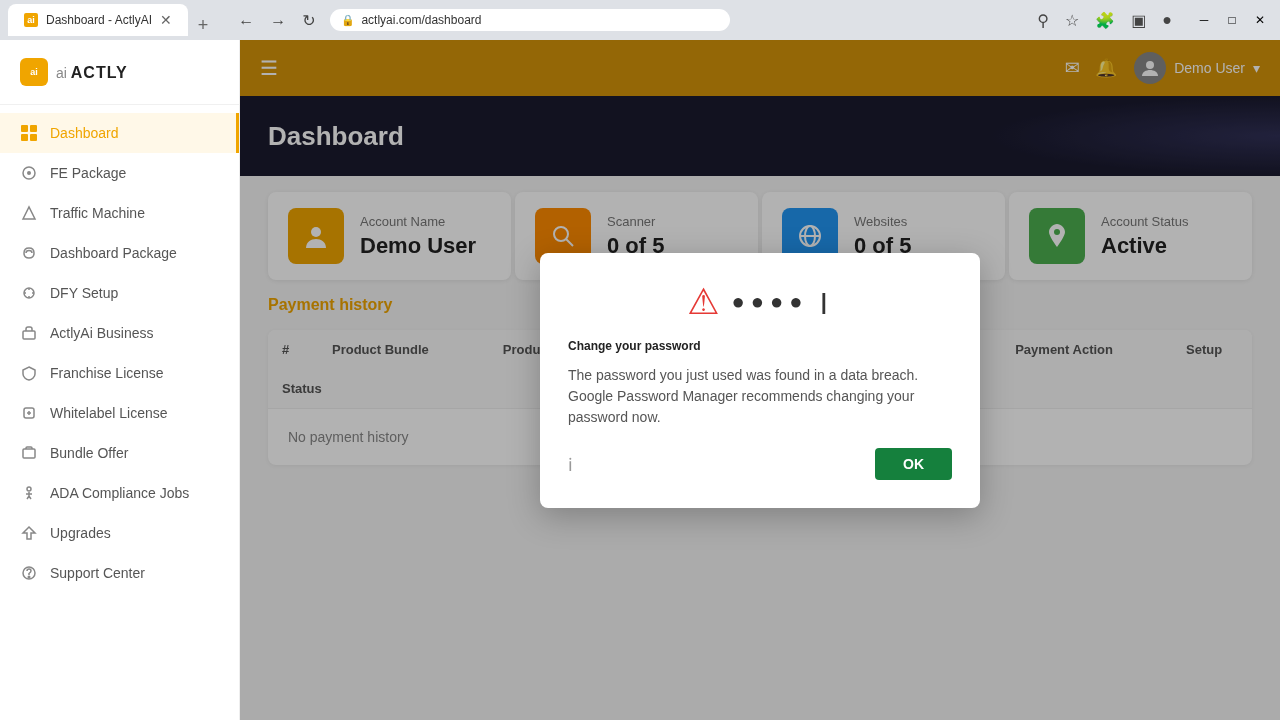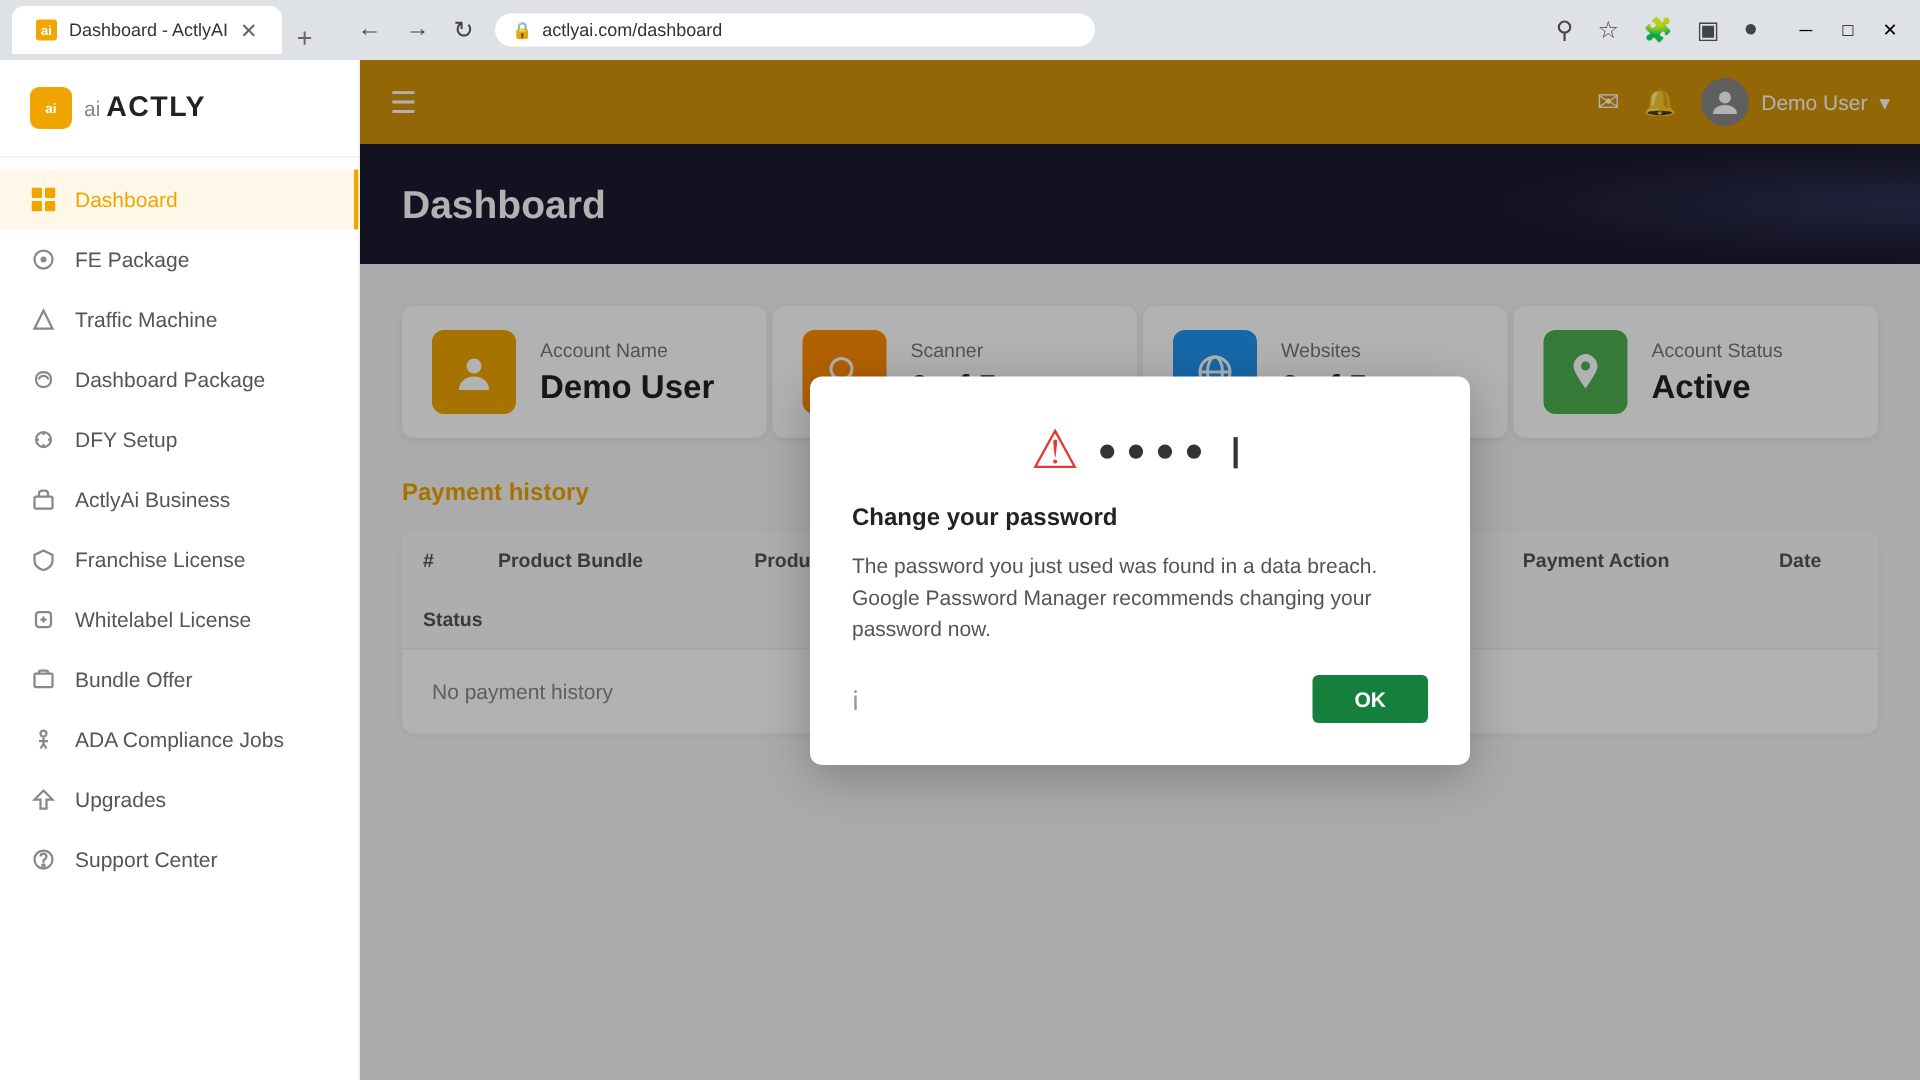--- a/index.html
+++ b/index.html
@@ -46,21 +46,21 @@
     .user-badge { display: flex; align-items: center; gap: 8px; color: white; font-size: 14px; cursor: pointer; }
     .user-avatar { width: 32px; height: 32px; border-radius: 50%; background: #888; display: flex; align-items: center; justify-content: center; color: white; font-size: 14px; }
 
     
     .content { flex: 1; overflow-y: auto; background: #f5f5f5; }
     .dashboard-header { background: #1a1a2e; padding: 24px 28px; position: relative; overflow: hidden; min-height: 80px; display: flex; align-items: center; }
     .dashboard-title { font-size: 26px; font-weight: 600; color: white; }
     .dashboard-header::after { content: ''; position: absolute; right: 0; top: 0; width: 300px; height: 100%; background: radial-gradient(ellipse at right, rgba(100,100,180,0.3) 0%, transparent 70%); pointer-events: none; }
 
     
-    .stats-row { display: flex; gap: 4px; padding: 28px 28px; }
+    .stats-row { display: flex; gap: 4px; padding: 16px 28px; }
     .stat-card { background: white; border-radius: 8px; padding: 16px 20px; display: flex; align-items: center; gap: 16px; flex: 1; box-shadow: 0 1px 4px rgba(0,0,0,0.08); }
     .stat-icon { width: 56px; height: 56px; border-radius: 8px; display: flex; align-items: center; justify-content: center; flex-shrink: 0; font-size: 24px; color: white; }
     .stat-icon.orange { background: #f0a500; }
     .stat-icon.blue { background: #2196f3; }
     .stat-icon.amber { background: #ff8c00; }
     .stat-icon.green { background: #4caf50; }
     .stat-info { display: flex; flex-direction: column; gap: 4px; }
     .stat-label { font-size: 13px; color: #777; }
     .stat-value { font-size: 22px; font-weight: 700; color: #222; }
 
@@ -68,21 +68,21 @@
     .section { padding: 0 28px 20px; }
     .section-title { font-size: 16px; font-weight: 600; color: #f0a500; margin-bottom: 16px; }
     .payment-table { background: white; border-radius: 8px; overflow: hidden; box-shadow: 0 1px 4px rgba(0,0,0,0.06); }
     .table-header { display: grid; grid-template-columns: 50px 1fr 1fr 1fr 1fr 1fr 80px; background: #f9f9f9; border-bottom: 1px solid #eee; }
     .th { padding: 12px 14px; font-size: 13px; font-weight: 600; color: #555; }
     .table-body { padding: 20px; color: #888; font-size: 14px; }
 
     
     .modal-overlay { position: absolute; top: 0; left: 0; right: 0; bottom: 0; background: rgba(0,0,0,0.3); display: flex; align-items: center; justify-content: center; z-index: 100; }
     .modal { background: white; border-radius: 8px; width: 440px; box-shadow: 0 8px 32px rgba(0,0,0,0.25); padding: 28px; position: relative; }
-    .modal-title { font-size: 16px; font-weight: 600; color: #222; margin-bottom: 12px; }
+    .modal-title { font-size: 12px; font-weight: 600; color: #222; margin-bottom: 12px; }
     .modal-body { font-size: 14px; color: #555; line-height: 1.5; margin-bottom: 20px; }
     .modal-footer { display: flex; align-items: center; justify-content: space-between; }
     .modal-info-icon { color: #999; font-size: 18px; cursor: pointer; }
     .modal-ok-btn { background: #15803d; color: white; border: none; border-radius: 4px; padding: 8px 28px; font-size: 14px; font-weight: 600; cursor: pointer; }
   </style>
 </head>
 <body>
 
 <div class="browser-chrome">
   <div class="tab-bar">
@@ -119,21 +119,21 @@
 </div>
 
 <div class="app">
 
   <div class="sidebar">
     <div class="sidebar-logo">
       <div class="logo-icon">
         <span style="font-size:9px;font-weight:bold">ai</span>
       </div>
       <div class="logo-text">
-        <span style="font-weight:400;font-size:14px;color:#888">ai </span><span style="color:#222;font-size:19px;font-weight:800;letter-spacing:1px">ACTLY</span>
+        <span style="font-weight:400;font-size:14px;color:#888">ai </span><span style="color:#222;font-size:16px;font-weight:800;letter-spacing:1px">ACTLY</span>
       </div>
     </div>
     <div class="sidebar-nav">
 
       <div class="nav-item active">
         <div class="nav-icon">
           <svg width="16" height="16" viewBox="0 0 16 16" fill="#f0a500">
               <rect x="0" y="0" width="7" height="7" rx="1"></rect>
               <rect x="9" y="0" width="7" height="7" rx="1"></rect>
               <rect x="0" y="9" width="7" height="7" rx="1"></rect>
@@ -343,21 +343,21 @@
       <div class="section">
         <div class="section-title">Payment history</div>
         <div class="payment-table">
           <div class="table-header">
             <div class="th">#</div>
             <div class="th">Product Bundle</div>
             <div class="th">Product Name</div>
             <div class="th">Product Amount</div>
             <div class="th">Payment Method</div>
             <div class="th">Payment Action</div>
-            <div class="th">Date</div>
+            <div class="th">Setup</div>
             <div class="th">Status</div>
           </div>
           <div class="table-body">
             <span>No payment history</span>
           </div>
         </div>
       </div>
     </div>
 
     <div class="modal-overlay">

